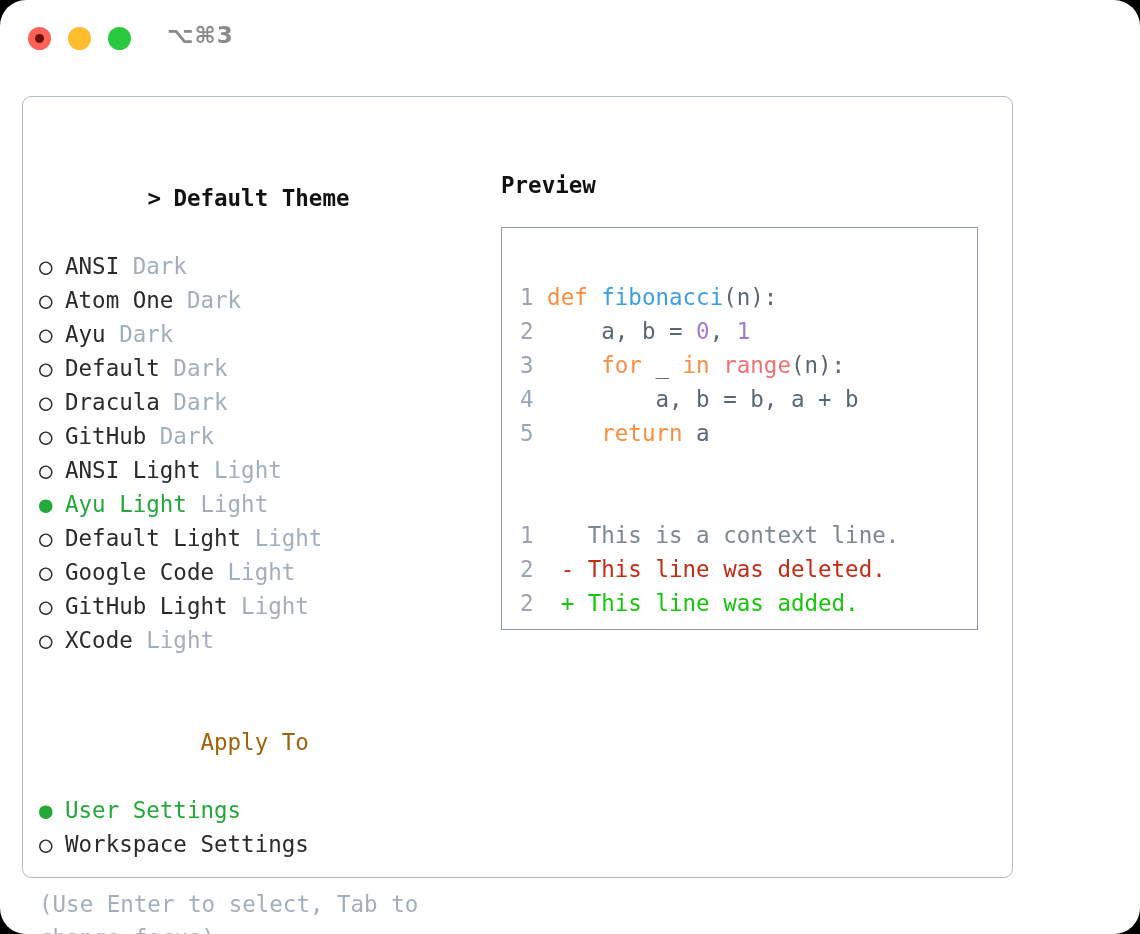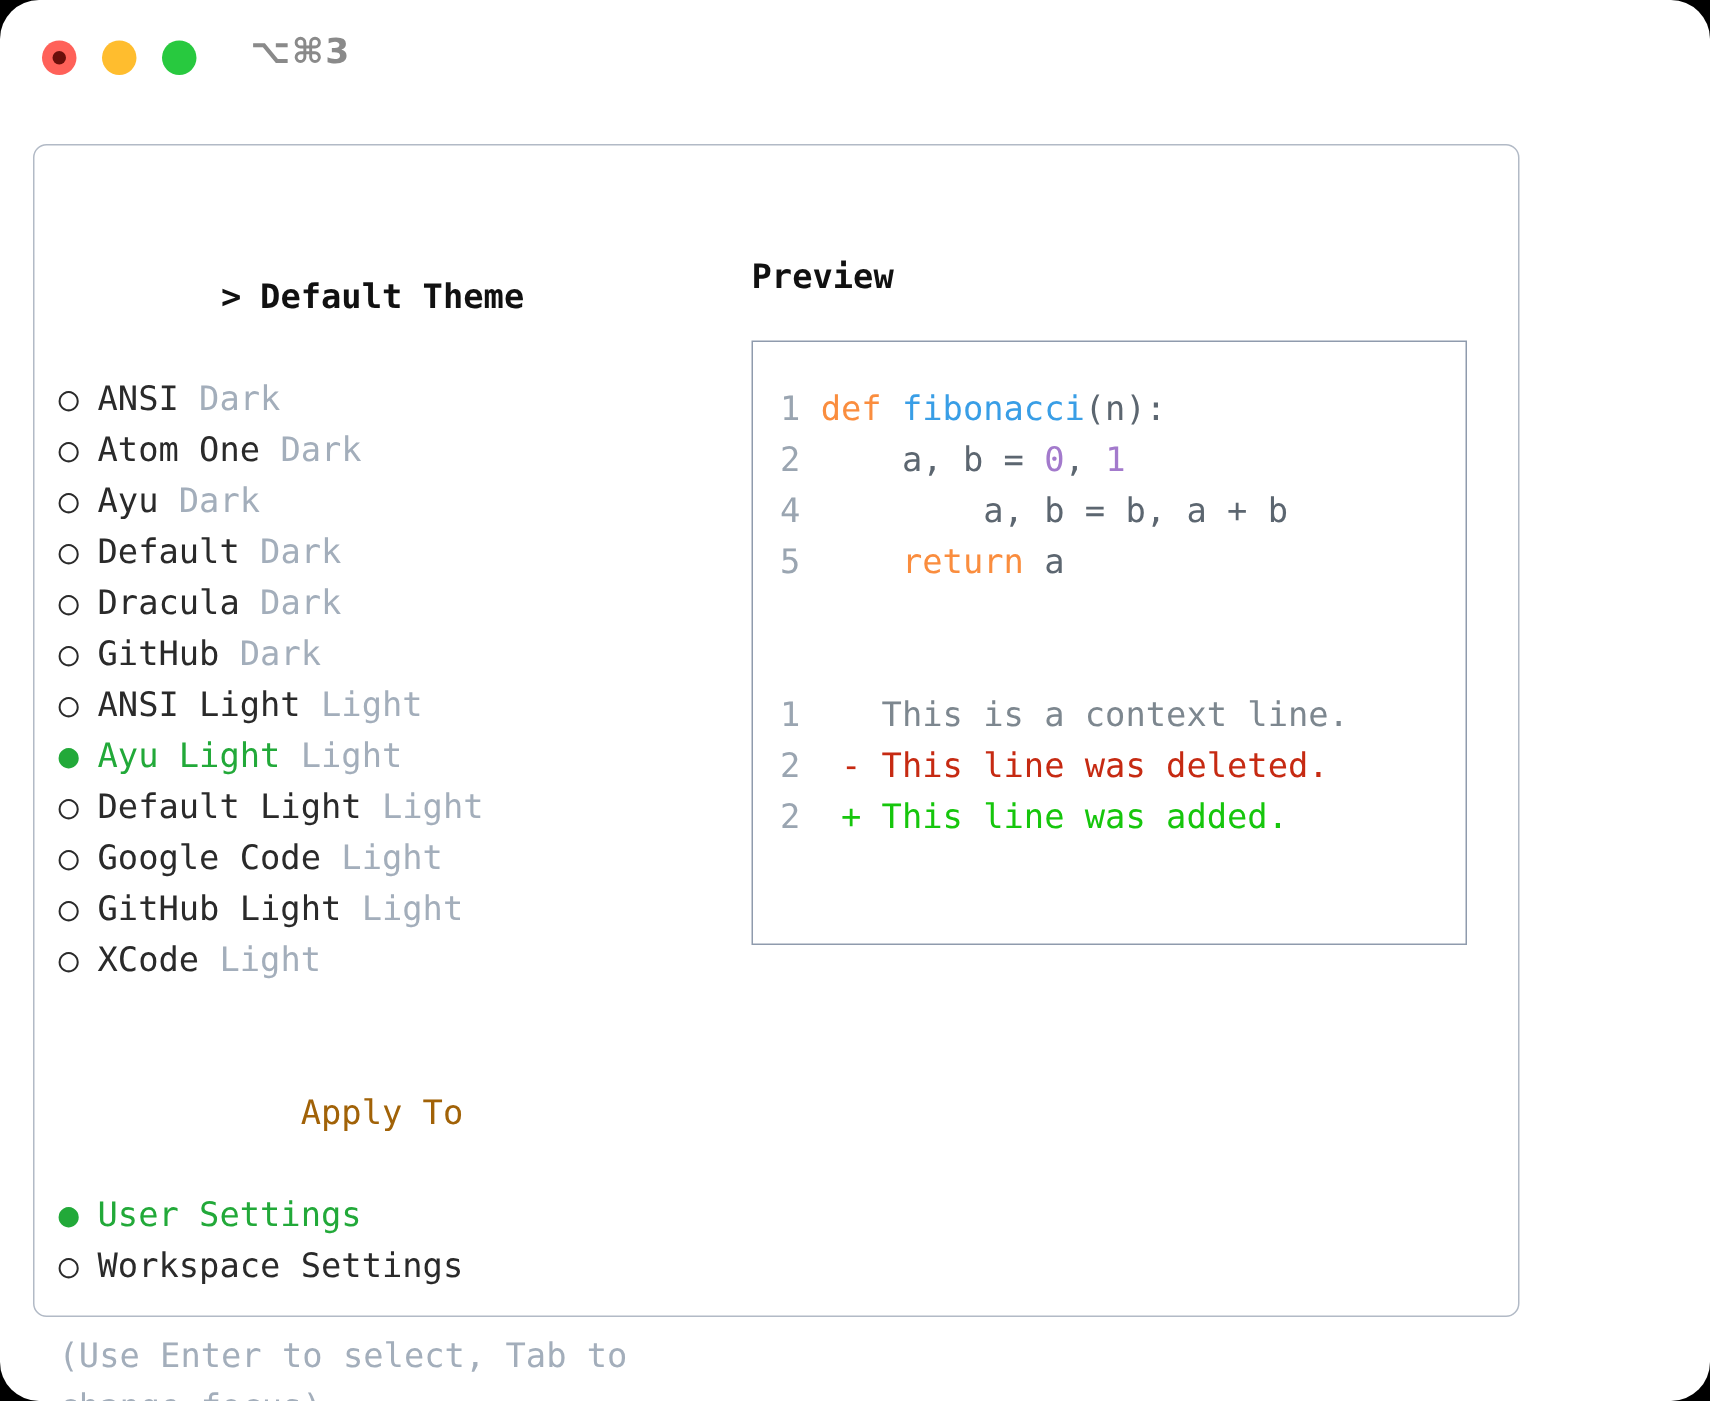--- a/index.html
+++ b/index.html
@@ -123,21 +123,21 @@
     font-weight: bold;
     color: #111111;
   }
   #preview-box {
     margin-top: 25px;
     width: 477px;
     height: 403px;
     border: 1.5px solid #8f9bad;
     box-sizing: border-box;
     background: #ffffff;
-    padding: 28px 0 0 18px;
+    padding: 52px 0 0 18px;
   }
   .code-line {
     font-size: 22.5px;
     line-height: 34px;
     white-space: pre;
     color: #5c6670;
   }
   .lineno {
     color: #9aa5b1;
   }
@@ -199,20 +199,21 @@
 
       <div id="hint-text">(Use Enter to select, Tab to change focus)</div>
     </div>
 
     <div id="preview-pane">
       <div id="preview-title">Preview</div>
       <div id="preview-box">
         <div id="code-block">
             <div class="code-line"><span class="lineno">1 </span><span class="tok-kw">def </span><span class="tok-fn">fibonacci</span><span class="tok-punc">(n):</span></div>
             <div class="code-line"><span class="lineno">2 </span><span class="tok-plain">    a, b = </span><span class="tok-num">0</span><span class="tok-plain">, </span><span class="tok-num">1</span></div>
+            <div class="code-line"><span class="lineno">3 </span><span class="tok-plain">    </span><span class="tok-kw">for</span><span class="tok-plain"> _ </span><span class="tok-kw">in</span><span class="tok-plain"> </span><span class="tok-call">range</span><span class="tok-punc">(n):</span></div>
             <div class="code-line"><span class="lineno">4 </span><span class="tok-plain">        a, b = b, a + b</span></div>
             <div class="code-line"><span class="lineno">5 </span><span class="tok-plain">    </span><span class="tok-kw">return</span><span class="tok-plain"> a</span></div>
           </div>
         <div class="blank-gap"></div>
         <div class="blank-gap"></div>
         <div id="diff-block">
             <div class="code-line"><span class="lineno">1 </span><span class="diff-ctx">   </span><span class="diff-ctx">This is a context line.</span></div>
             <div class="code-line"><span class="lineno">2 </span><span class="diff-del"> - </span><span class="diff-del">This line was deleted.</span></div>
             <div class="code-line"><span class="lineno">2 </span><span class="diff-add"> + </span><span class="diff-add">This line was added.</span></div>
           </div>

